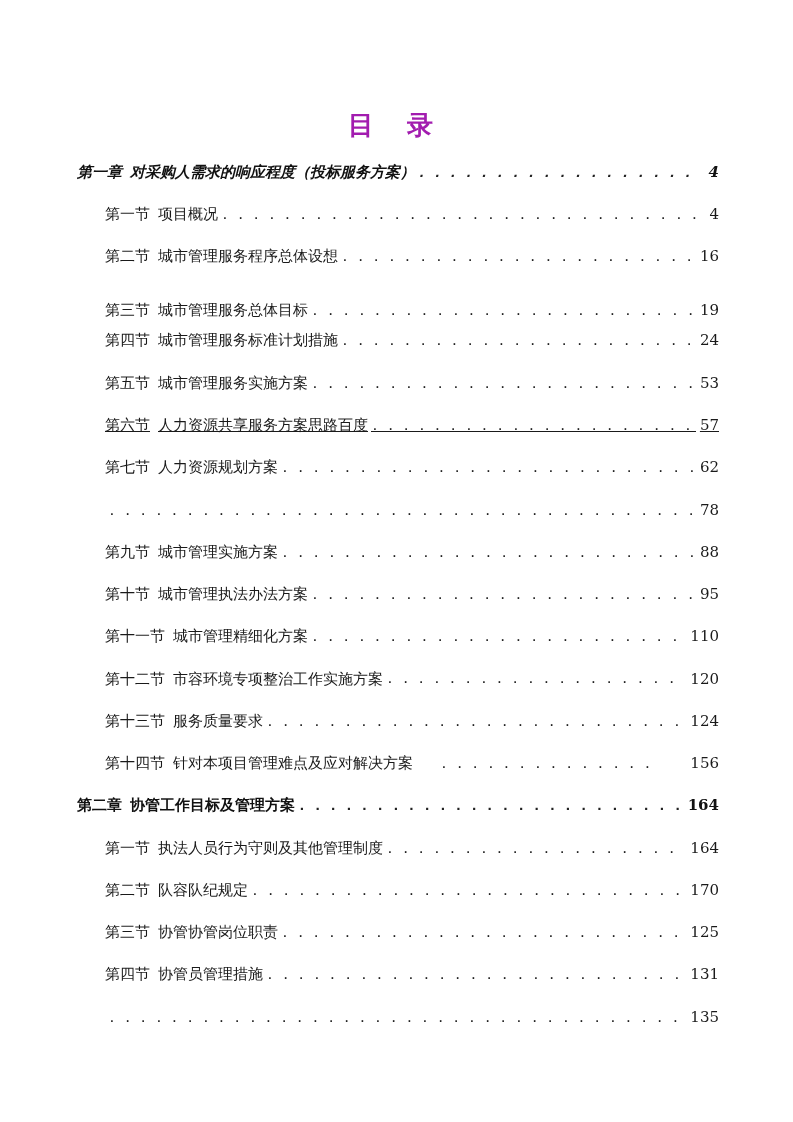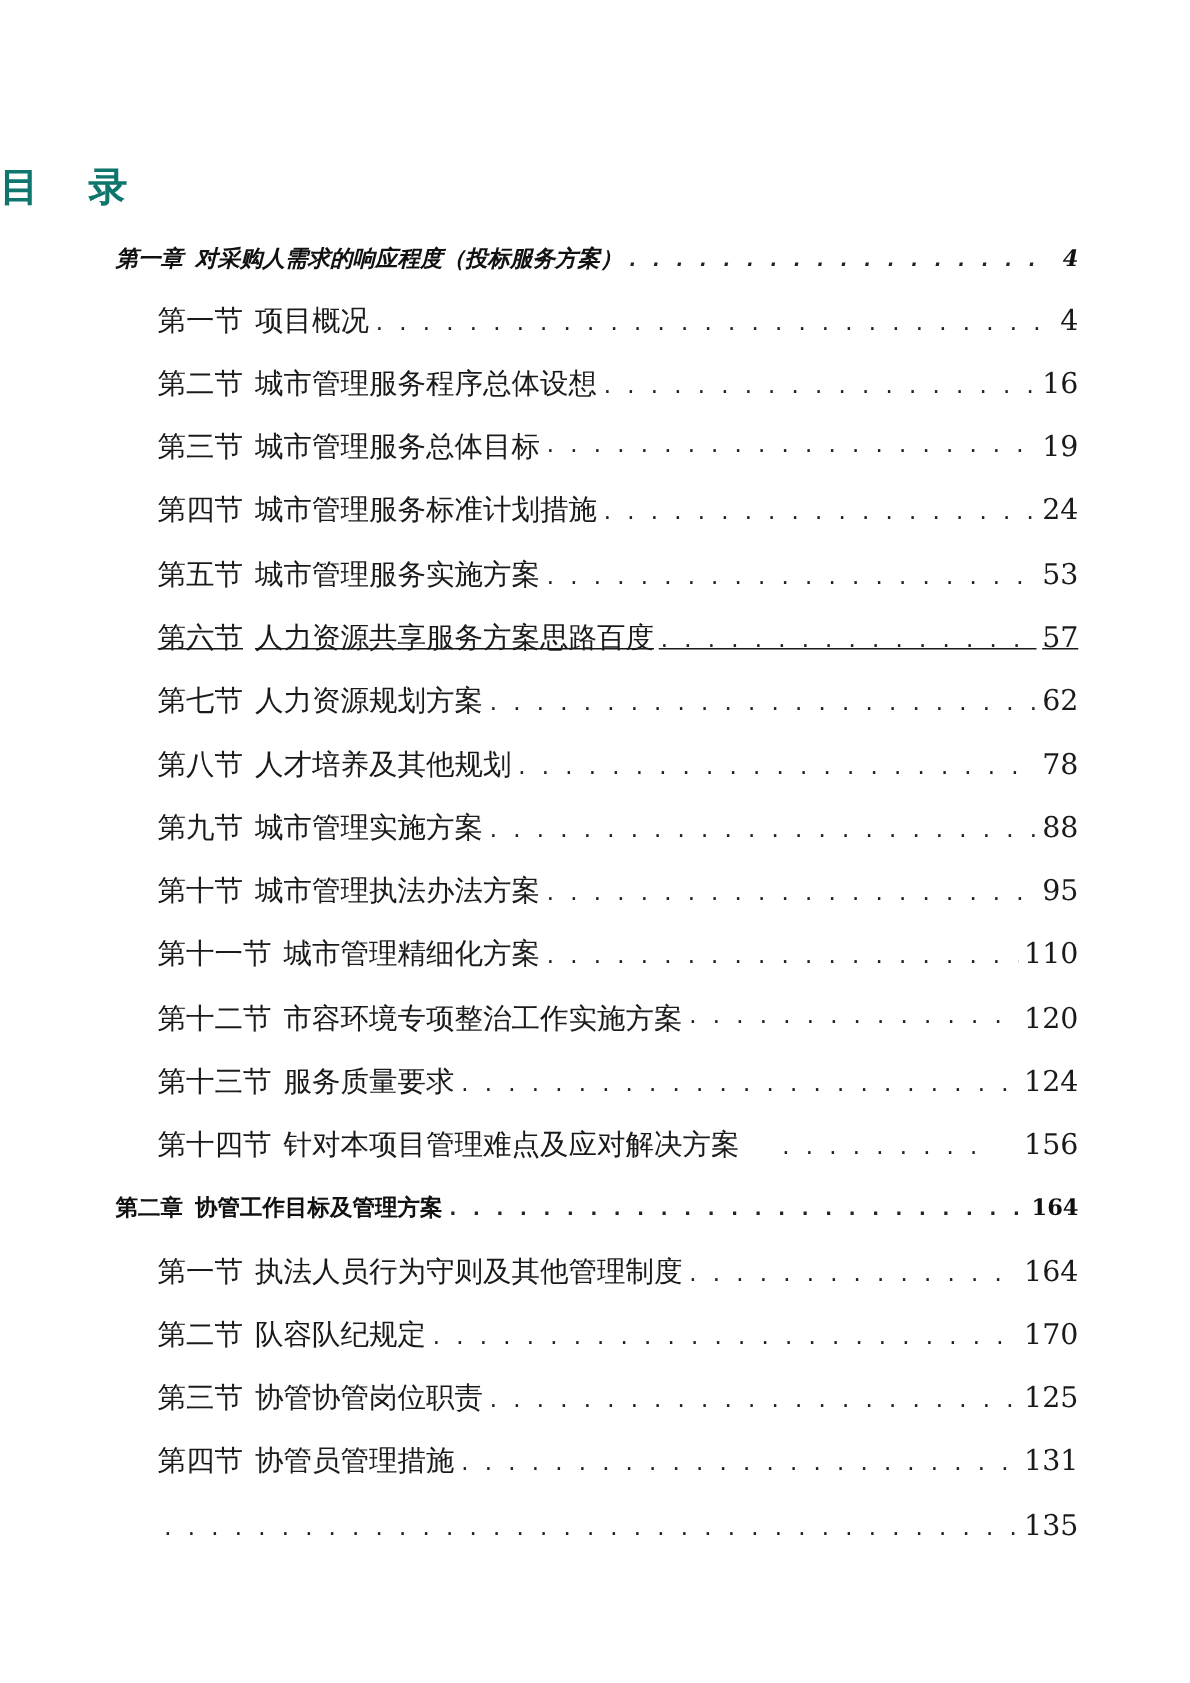--- a/index.html
+++ b/index.html
@@ -19,27 +19,27 @@
       position: absolute;
       left: 0; top: 0;
       width: 793px;
       height: 1122px;
     }
     .toc-title {
       position: absolute;
       top: 88px;
       left: 0;
       width: 793px;
-      text-align: left;
+      text-align: center;
       font-family: "DejaVu Sans", "Liberation Sans", sans-serif;
       font-weight: bold;
       font-size: 26px;
       letter-spacing: 12px;
       line-height: 40px;
-      color: #0f766e;
+      color: #a21caf;
     }
     .toc-row {
       position: absolute;
       display: flex;
       align-items: baseline;
       height: 24px;
       line-height: 24px;
       font-size: 15px;
       white-space: nowrap;
       overflow: hidden;
@@ -48,21 +48,21 @@
       left: 77px;
       width: 642px;
       font-weight: bold;
       font-family: "DejaVu Sans", "Liberation Sans", sans-serif;
       font-size: 15px;
     }
     .toc-row.section {
       left: 105px;
       width: 614px;
       font-family: "DejaVu Serif", "Liberation Serif", serif;
-      font-size: 19px;
+      font-size: 15px;
       color: #1a1a1a;
     }
     .toc-label {
       flex: 0 0 auto;
     }
     .toc-label .num {
       margin-right: 8px;
     }
     .toc-leader {
       flex: 1 1 auto;
@@ -102,21 +102,21 @@
       <div class="toc-row section" style="top: 202px;">
     <span class="toc-label"><span class="num">第一节</span><span class="txt">项目概况</span></span>
     <span class="toc-leader"></span>
     <span class="toc-page">4</span>
   </div>
       <div class="toc-row section" style="top: 244px;">
     <span class="toc-label"><span class="num">第二节</span><span class="txt">城市管理服务程序总体设想</span></span>
     <span class="toc-leader"></span>
     <span class="toc-page">16</span>
   </div>
-      <div class="toc-row section" style="top: 286px; align-items: flex-end;">
+      <div class="toc-row section" style="top: 298px;">
     <span class="toc-label"><span class="num">第三节</span><span class="txt">城市管理服务总体目标</span></span>
     <span class="toc-leader"></span>
     <span class="toc-page">19</span>
   </div>
       <div class="toc-row section" style="top: 328px;">
     <span class="toc-label"><span class="num">第四节</span><span class="txt">城市管理服务标准计划措施</span></span>
     <span class="toc-leader"></span>
     <span class="toc-page">24</span>
   </div>
       <div class="toc-row section" style="top: 371px;">
@@ -128,21 +128,20 @@
     <span class="toc-label"><span class="num">第六节</span><span class="txt">人力资源共享服务方案思路百度</span></span>
     <span class="toc-leader"></span>
     <span class="toc-page">57</span>
   </div>
       <div class="toc-row section" style="top: 455px;">
     <span class="toc-label"><span class="num">第七节</span><span class="txt">人力资源规划方案</span></span>
     <span class="toc-leader"></span>
     <span class="toc-page">62</span>
   </div>
       <div class="toc-row section" style="top: 498px;">
-    <span class="toc-label"><span class="num">第八节</span><span class="txt">人才培养及其他规划</span></span>
     <span class="toc-leader"></span>
     <span class="toc-page">78</span>
   </div>
       <div class="toc-row section" style="top: 540px;">
     <span class="toc-label"><span class="num">第九节</span><span class="txt">城市管理实施方案</span></span>
     <span class="toc-leader"></span>
     <span class="toc-page">88</span>
   </div>
       <div class="toc-row section" style="top: 582px;">
     <span class="toc-label"><span class="num">第十节</span><span class="txt">城市管理执法办法方案</span></span>

